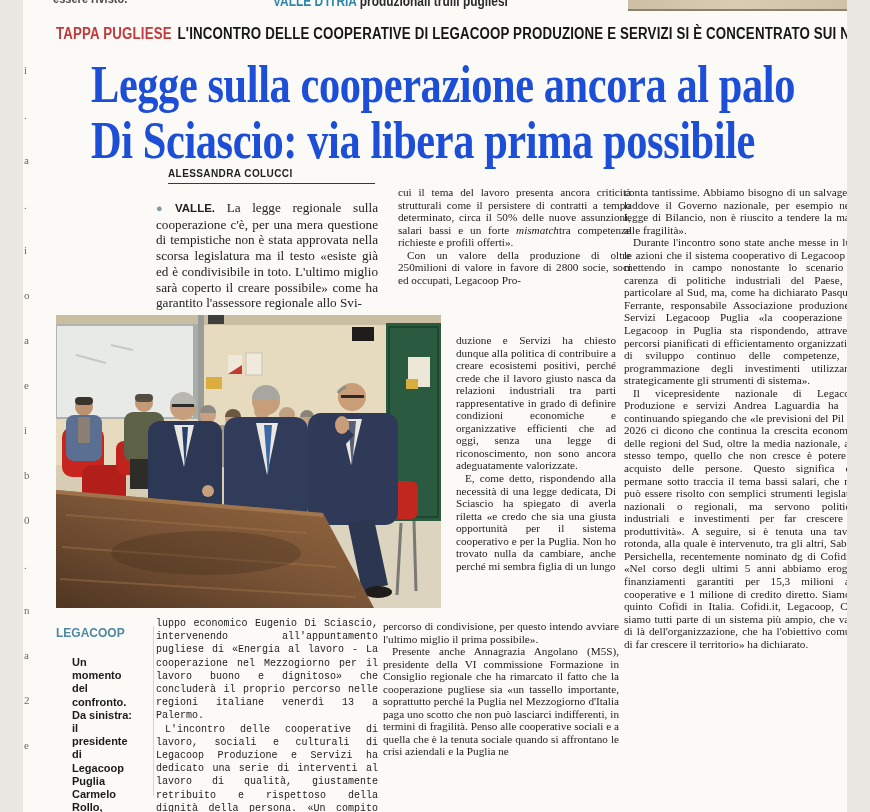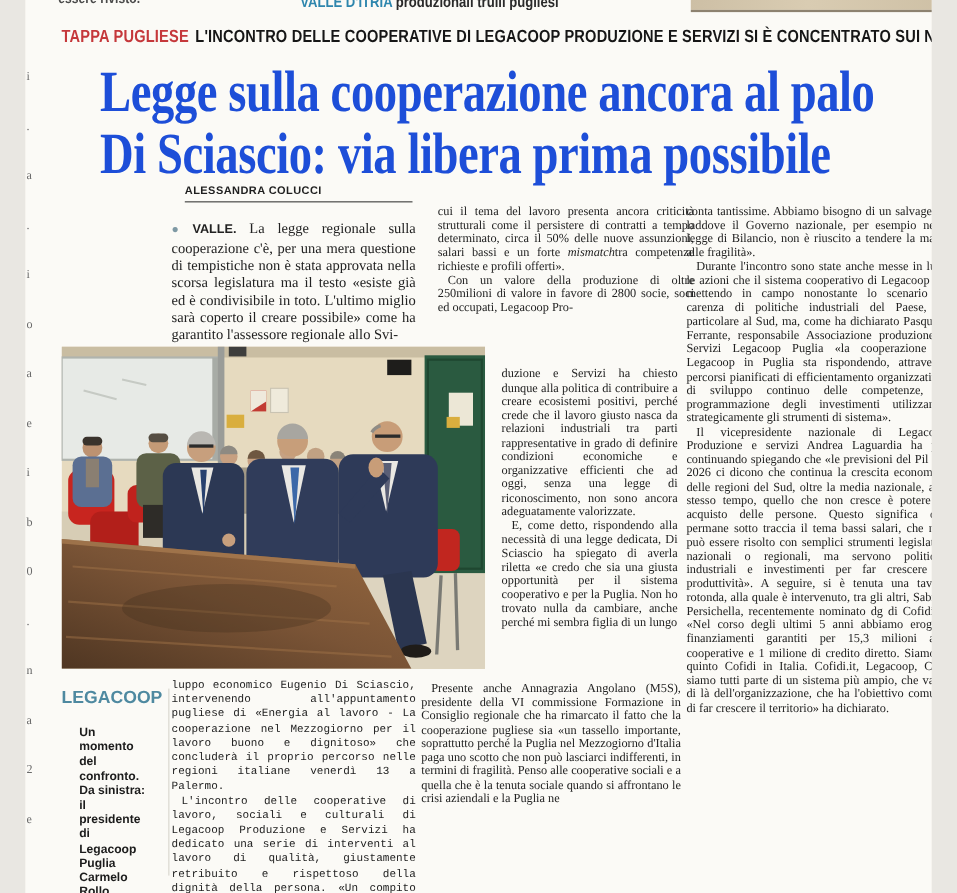--- a/index.html
+++ b/index.html
@@ -42,21 +42,21 @@
   .col2top{top:186px;left:375px;width:233px;}
   .col2wrap{top:318px;left:433px;width:160px;margin-top:16px;}
   .col2bot{top:620px;left:360px;width:236px;}
   .col3{top:186px;left:601px;width:237px;}
   .col1bot{top:617px;left:133px;width:222px;font-size:10px;line-height:13.2px;font-family:Liberation Mono, monospace;}
   .indent{text-indent:9px;}
   .dateline{font-family:"Liberation Sans",sans-serif;font-weight:700;font-size:11.5px;}
   .bullet{color:#7e99a4;font-size:11px;margin-right:4px;}
   
   .caption{top:626px;left:33px;width:94px;font-family:"Liberation Sans",sans-serif;}
-  .caption .cap-label{font-weight:700;font-size:16px;color:#4e89a0;margin:0 0 2px 0;}
+  .caption .cap-label{font-weight:700;font-size:12px;color:#4e89a0;margin:0 0 2px 0;}
   .caption .cap-text{font-weight:700;font-size:11px;line-height:13.2px;color:#1c1c1c;margin:16px;}
   .capline{top:626px;left:130px;width:1px;height:170px;background:#d8d5cd;}
   
   .photo{top:315px;left:33px;width:385px;height:293px;}
   .photo svg{display:block;}
   i{font-style:italic;}
 </style>
 </head>
 <body>
 
@@ -224,20 +224,21 @@
     <p><span>cui il tema del lavoro presenta ancora criticità strutturali come il persistere di contratti a tempo determinato, circa il 50% delle nuove assunzioni, salari bassi e un forte </span><i>mismatch</i><span>tra competenze richieste e profili offerti».</span></p>
     <p class="indent">Con un valore della produzione di oltre 250milioni di valore in favore di 2800 socie, soci ed occupati, Legacoop Pro-</p>
   </div>
 
   <div class="abs body-txt small col2wrap">
     <p>duzione e Servizi ha chiesto dunque alla politica di contribuire a creare ecosistemi positivi, perché crede che il lavoro giusto nasca da relazioni industriali tra parti rappresentative in grado di definire condizioni economiche e organizzative efficienti che ad oggi, senza una legge di riconoscimento, non sono ancora adeguatamente valorizzate.</p>
     <p class="indent">E, come detto, rispondendo alla necessità di una legge dedicata, Di Sciascio ha spiegato di averla riletta «e credo che sia una giusta opportunità per il sistema cooperativo e per la Puglia. Non ho trovato nulla da cambiare, anche perché mi sembra figlia di un lungo</p>
   </div>
 
   <div class="abs body-txt small col2bot">
+    <p>percorso di condivisione, per questo intendo avviare l'ultimo miglio il prima possibile».</p>
     <p class="indent">Presente anche Annagrazia Angolano (M5S), presidente della VI commissione Formazione in Consiglio regionale che ha rimarcato il fatto che la cooperazione pugliese sia «un tassello importante, soprattutto perché la Puglia nel Mezzogiorno d'Italia paga uno scotto che non può lasciarci indifferenti, in termini di fragilità. Penso alle cooperative sociali e a quella che è la tenuta sociale quando si affrontano le crisi aziendali e la Puglia ne</p>
   </div>
 
   <div class="abs body-txt small col3">
     <p>conta tantissime. Abbiamo bisogno di un salvagente laddove il Governo nazionale, per esempio nella legge di Bilancio, non è riuscito a tendere la mano alle fragilità».</p>
     <p class="indent">Durante l'incontro sono state anche messe in luce le azioni che il sistema cooperativo di Legacoop sta mettendo in campo nonostante lo scenario di carenza di politiche industriali del Paese, in particolare al Sud, ma, come ha dichiarato Pasquale Ferrante, responsabile Associazione produzione e Servizi Legacoop Puglia «la cooperazione di Legacoop in Puglia sta rispondendo, attraverso percorsi pianificati di efficientamento organizzativo, di sviluppo continuo delle competenze, di programmazione degli investimenti utilizzando strategicamente gli strumenti di sistema».</p>
     <p class="indent">Il vicepresidente nazionale di Legacoop Produzione e servizi Andrea Laguardia ha poi continuando spiegando che «le previsioni del Pil del 2026 ci dicono che continua la crescita economica delle regioni del Sud, oltre la media nazionale, allo stesso tempo, quello che non cresce è potere di acquisto delle persone. Questo significa che permane sotto traccia il tema bassi salari, che non può essere risolto con semplici strumenti legislativi nazionali o regionali, ma servono politiche industriali e investimenti per far crescere la produttività». A seguire, si è tenuta una tavola rotonda, alla quale è intervenuto, tra gli altri, Sabino Persichella, recentemente nominato dg di Cofidi.it. «Nel corso degli ultimi 5 anni abbiamo erogato finanziamenti garantiti per 15,3 milioni alle cooperative e 1 milione di credito diretto. Siamo il quinto Cofidi in Italia. Cofidi.it, Legacoop, Cna, siamo tutti parte di un sistema più ampio, che va al di là dell'organizzazione, che ha l'obiettivo comune di far crescere il territorio» ha dichiarato.</p>
   </div>
 
 </div>

